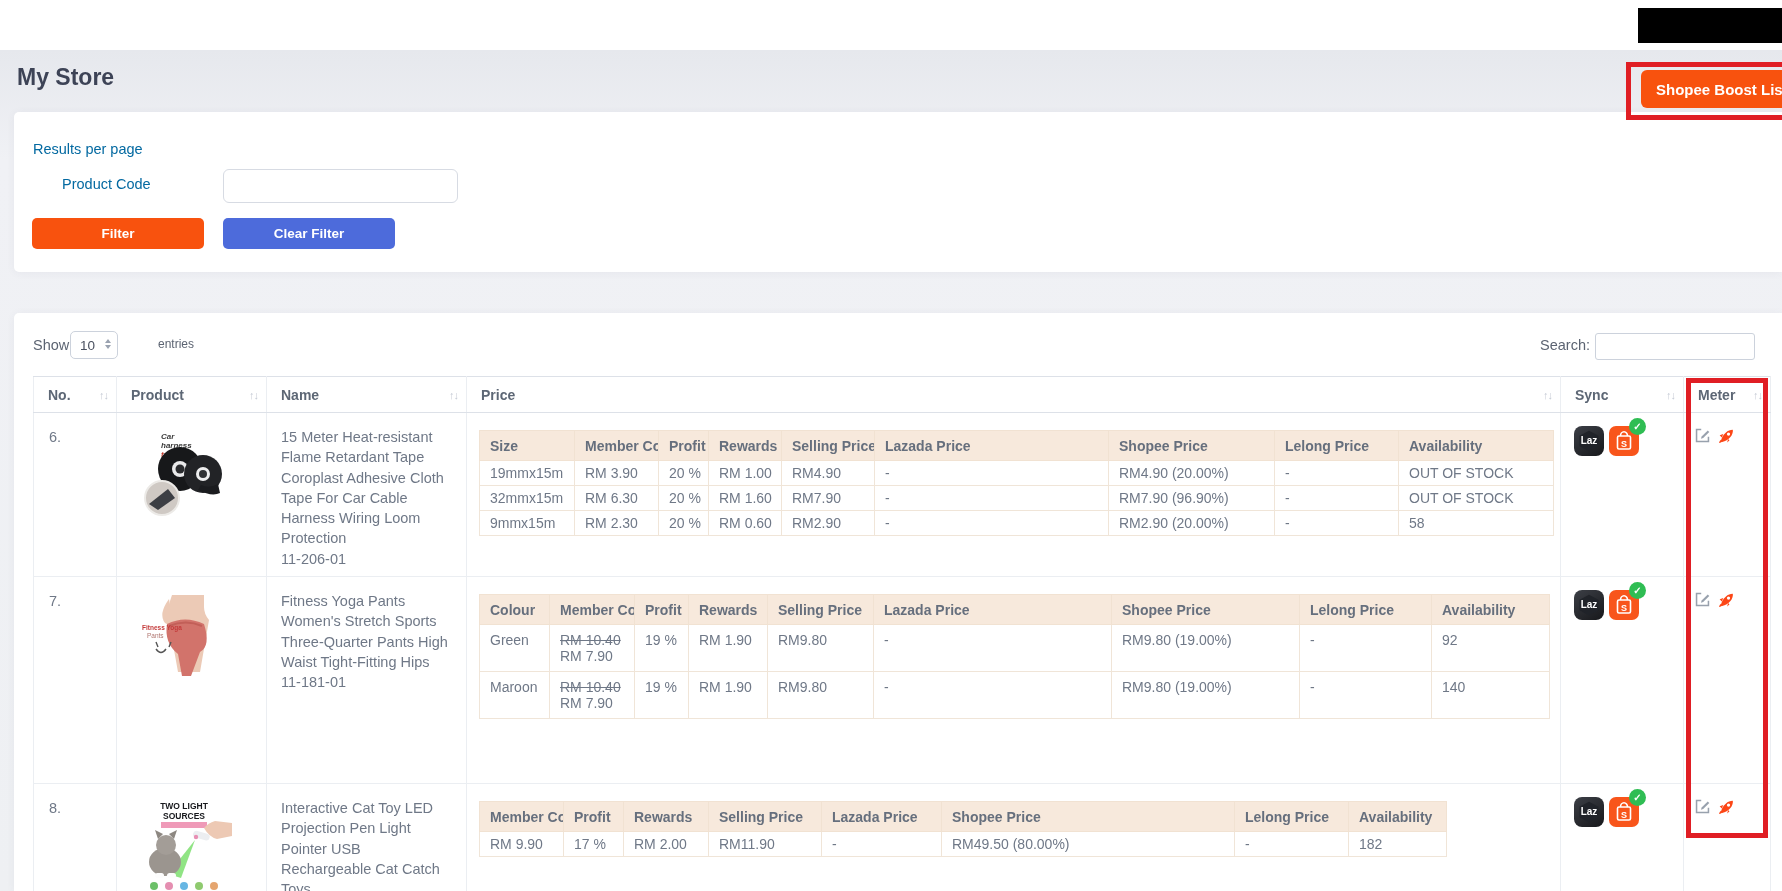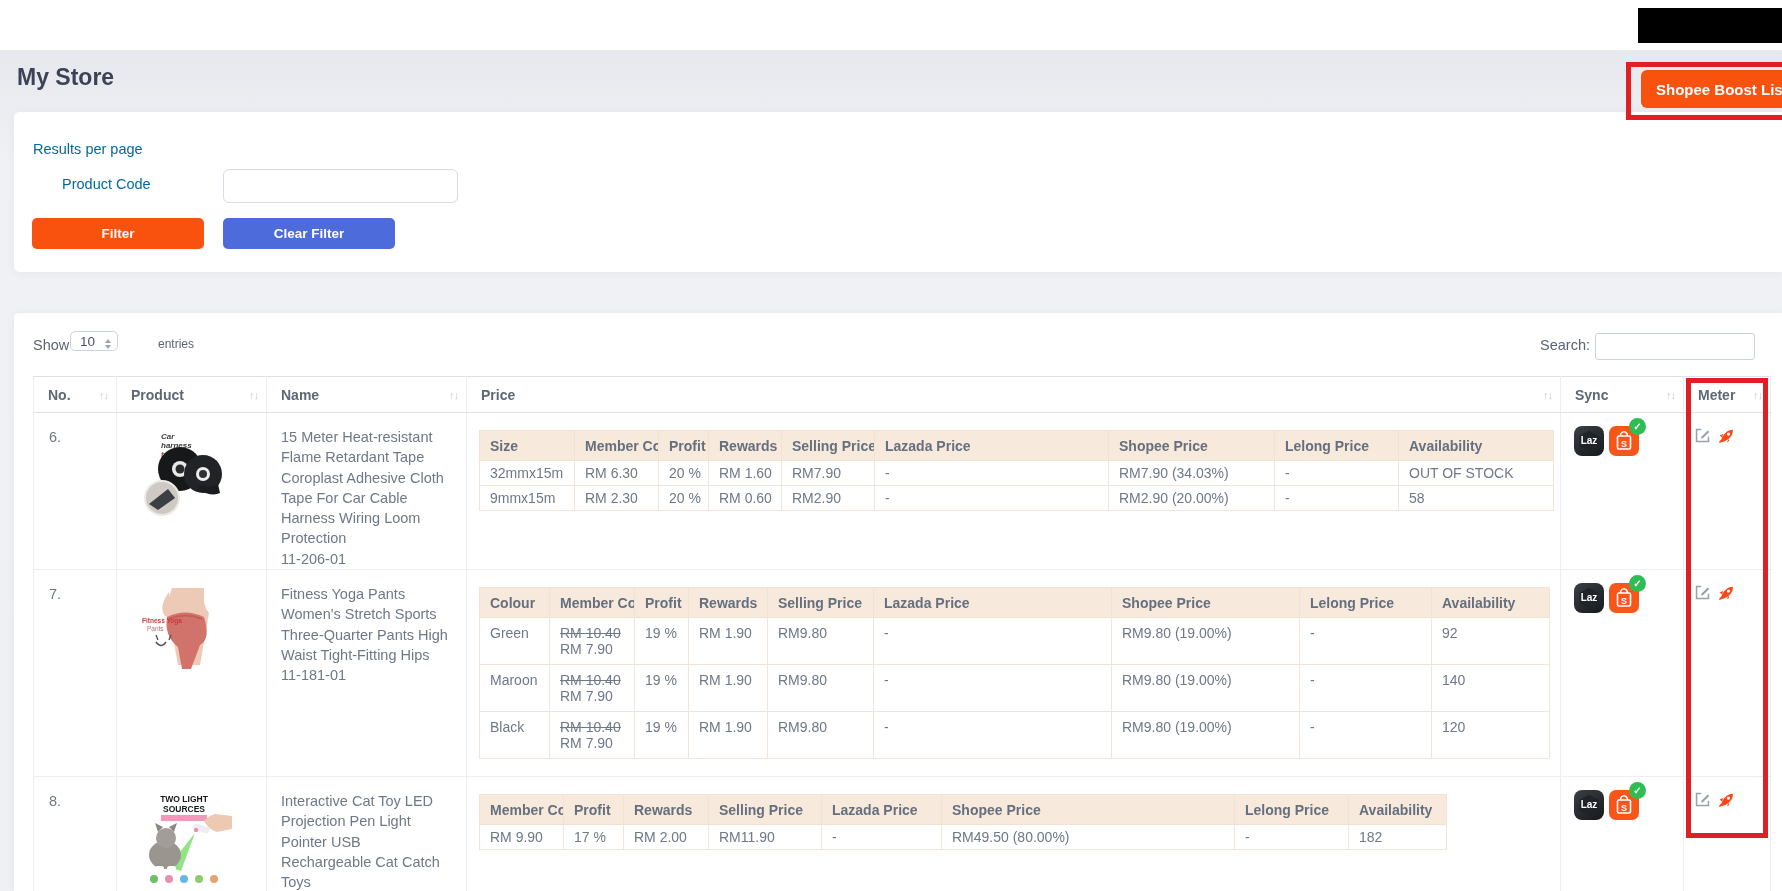--- a/index.html
+++ b/index.html
@@ -35,21 +35,21 @@
     border-right:1.8px solid #555d6b;border-bottom:1.8px solid #555d6b;transform:rotate(45deg);margin-top:-3px;}
   .f-input{position:absolute;left:209px;top:57px;width:235px;height:34px;border:1px solid #d7dbe3;
     border-radius:6px;font-family:inherit;font-size:14.5px;color:#4a5160;padding:0 12px;}
   .btn{position:absolute;top:106px;width:172px;height:31px;border:none;border-radius:5px;color:#fff;
     font-family:inherit;font-weight:700;font-size:13.5px;cursor:pointer;}
   .btn-filter{left:18px;background:var(--accent-orange);}
   .btn-clear{left:209px;background:var(--accent-blue);}
 
   .table-card{left:14px;top:313px;width:1768px;height:578px;border-radius:5px 0 0 0;}
   .show-label{position:absolute;left:19px;top:24px;font-size:14.5px;color:#5c6472;}
-  .show-select-wrap{position:absolute;left:56px;top:18px;width:48px;height:20px;}
+  .show-select-wrap{position:absolute;left:56px;top:18px;width:48px;height:28px;}
   .show-select{width:100%;height:100%;border:1px solid #ccd2dc;border-radius:5px;background:#fff;
     font-family:inherit;font-size:13.5px;color:#4a5160;padding:0 14px 0 9px;appearance:none;-webkit-appearance:none;}
   .spin{position:absolute;right:7px;top:8px;pointer-events:none;display:flex;flex-direction:column;gap:2px;}
   .spin i{display:block;width:0;height:0;border-left:3.5px solid transparent;border-right:3.5px solid transparent;}
   .spin .up{border-bottom:4px solid #9aa2b0;} .spin .dn{border-top:4px solid #9aa2b0;}
   .entries-label{position:absolute;left:112px;top:24px;font-size:12px;color:#5c6472;margin-left:32px;}
   .search-label{position:absolute;left:1526px;top:24px;font-size:14.5px;color:#5c6472;}
   .search-input{position:absolute;left:1581px;top:20px;width:160px;height:27px;border:1px solid #ccd2dc;
     border-radius:3px;font-family:inherit;font-size:13.5px;color:#4a5160;padding:0 8px;}
 
@@ -58,21 +58,21 @@
   table.outer th{height:36px;font-size:14px;font-weight:700;color:var(--txt-head);text-align:left;
     padding:0 8px 0 14px;border-top:1px solid var(--line-dark);border-bottom:1px solid var(--line-dark);
     border-left:1px solid var(--line);border-right:1px solid var(--line);cursor:pointer;white-space:nowrap;}
   .sort{float:right;color:#c6cbd5;font-size:11px;letter-spacing:-1px;margin-top:2px;}
   .sort::after{content:"↑↓";}
   table.outer td{vertical-align:top;border:1px solid var(--line);border-top:none;background:#fff;}
   tr.r0{height:157px;} tr.r1{height:207px;} tr.r2{height:150px;}
   .c-no{padding:16px 0 0 15px;}
   .img-box{width:96px;height:96px;margin:13px 0 0 18px;background:#000000;}
   .img-box svg{display:block;width:96px;height:96px;}
-  .c-name{padding:14px 16px 0 14px;line-height:1.4;}
+  .c-name{padding:14px 16px 7px 14px;line-height:1.4;}
   .c-price{padding:17px 0 0 12px;}
 
   table.inner{border-collapse:collapse;font-size:14px;color:var(--txt);table-layout:fixed;padding-left:29px;}
   table.inner th{background:var(--inner-header-bg);font-weight:700;color:#666f7d;height:30px;
     padding:0 10px;text-align:left;border:1px solid #f1e2d2;white-space:nowrap;overflow:hidden;}
   table.inner td{border:1px solid var(--inner-border);padding:4px 10px;vertical-align:top;white-space:nowrap;overflow:hidden;}
   table.inner-1 td{padding:7px 10px;}
   .old-price{display:block;text-decoration:line-through;}
 
   .c-sync{padding:13px 11px 0 13px;white-space:nowrap;}
@@ -196,27 +196,38 @@
                   <th>Rewards</th>
                   <th>Selling Price</th>
                   <th>Lazada Price</th>
                   <th>Shopee Price</th>
                   <th>Lelong Price</th>
                   <th>Availability</th>
                 </tr>
               </thead>
               <tbody>
                 <tr>
+                  <td>19mmx15m</td>
+                  <td>RM 3.90</td>
+                  <td>20 %</td>
+                  <td>RM 1.00</td>
+                  <td>RM4.90</td>
+                  <td>-</td>
+                  <td>RM4.90 (20.00%)</td>
+                  <td>-</td>
+                  <td>OUT OF STOCK</td>
+                </tr>
+                <tr>
                   <td>32mmx15m</td>
                   <td>RM 6.30</td>
                   <td>20 %</td>
                   <td>RM 1.60</td>
                   <td>RM7.90</td>
                   <td>-</td>
-                  <td>RM7.90 (34.03%)</td>
+                  <td>RM7.90 (96.90%)</td>
                   <td>-</td>
                   <td>OUT OF STOCK</td>
                 </tr>
                 <tr>
                   <td>9mmx15m</td>
                   <td>RM 2.30</td>
                   <td>20 %</td>
                   <td>RM 0.60</td>
                   <td>RM2.90</td>
                   <td>-</td>
@@ -304,31 +315,20 @@
                 <tr>
                   <td>Maroon</td>
                   <td><s class="old-price">RM 10.40</s><span>RM 7.90</span></td>
                   <td>19 %</td>
                   <td>RM 1.90</td>
                   <td>RM9.80</td>
                   <td>-</td>
                   <td>RM9.80 (19.00%)</td>
                   <td>-</td>
                   <td>140</td>
-                </tr>
-                <tr>
-                  <td>Black</td>
-                  <td><s class="old-price">RM 10.40</s><span>RM 7.90</span></td>
-                  <td>19 %</td>
-                  <td>RM 1.90</td>
-                  <td>RM9.80</td>
-                  <td>-</td>
-                  <td>RM9.80 (19.00%)</td>
-                  <td>-</td>
-                  <td>120</td>
                 </tr>
               </tbody>
             </table>
           </td>
           <td class="c-sync"><span class="icon-laz"><span class="laz-hex"></span><span class="laz-label">Laz</span></span><span class="icon-shopee"><svg viewBox="0 0 30 30" width="30" height="30">
                 <rect x="8.5" y="10" width="13" height="13" rx="1.5" fill="none" stroke="#fff" stroke-width="1.6"></rect>
     <path d="M11.5 10 a3.5 4.2 0 0 1 7 0" fill="none" stroke="#fff" stroke-width="1.6"></path>
     <text x="15" y="20.5" text-anchor="middle" font-size="9" font-weight="bold" fill="#fff">S</text>
               </svg><span class="badge"></span></span></td>
           <td class="c-edit"><span class="edit-ic"><svg width="17" height="17" viewBox="0 0 20 20">

